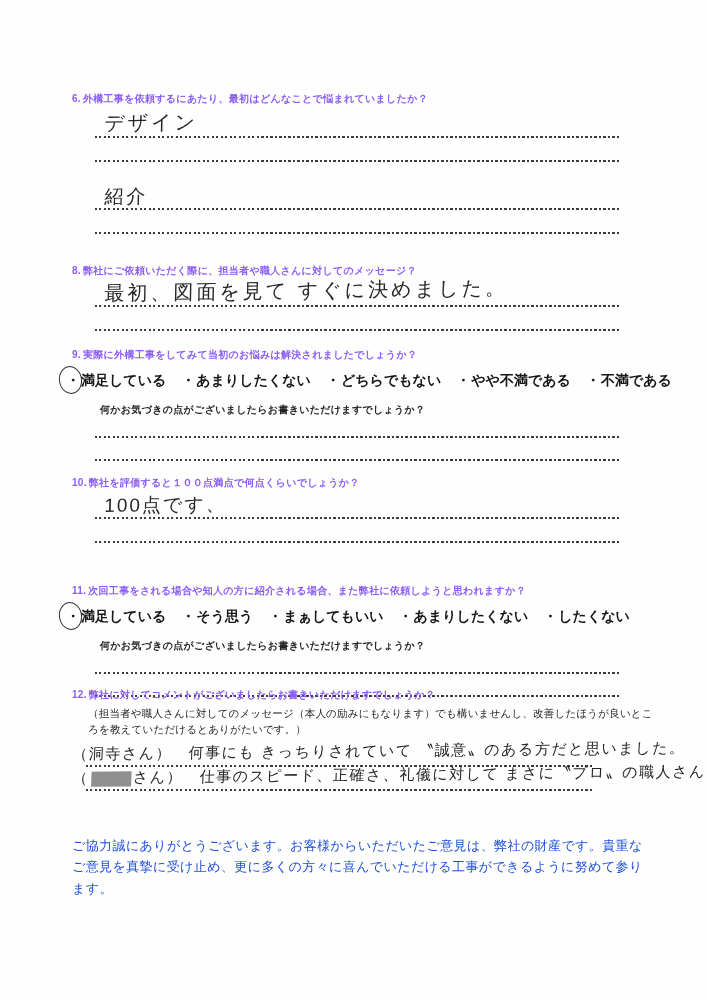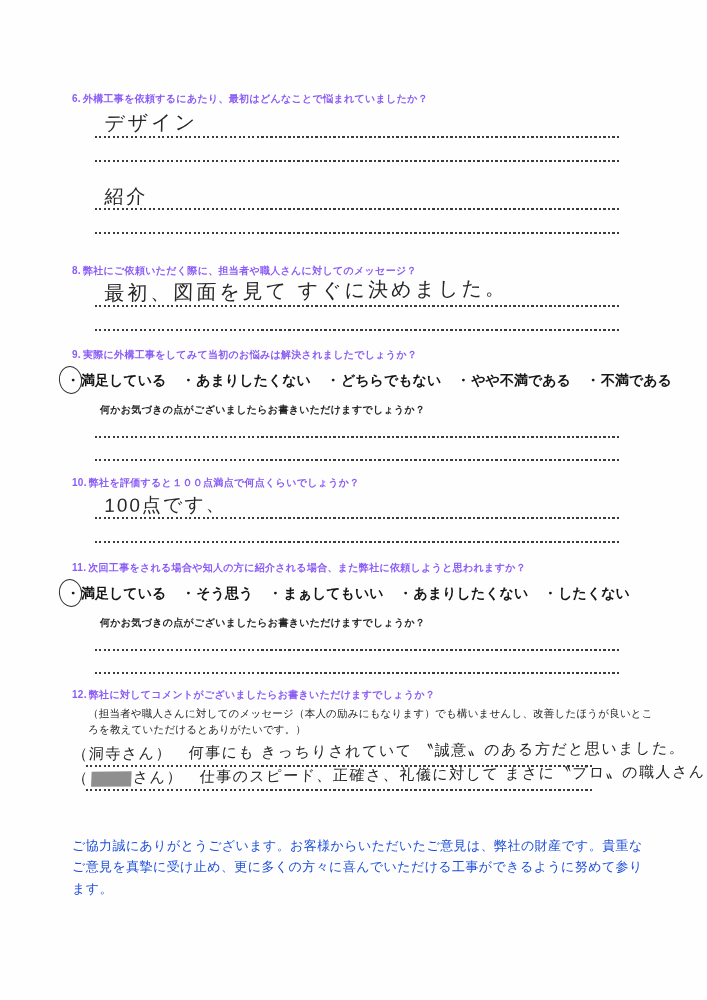--- a/index.html
+++ b/index.html
@@ -133,21 +133,21 @@
     <div class="dotline" style="margin-top:21px;"></div>
   </div>
 
   <div class="block" style="top:476px;">
     <div class="question"><span class="qnum">10.</span><span>弊社を評価すると１００点満点で何点くらいでしょうか？</span></div>
     <div class="hw hw-indent" style="margin-top:3px; font-size:19px; letter-spacing:2px;">100点です、</div>
     <div class="dotline" style="margin-top:-2px;"></div>
     <div class="dotline" style="margin-top:22px;"></div>
   </div>
 
-  <div class="block" style="top:561px;">
+  <div class="block" style="top:584px;">
     <div class="question"><span class="qnum">11.</span><span>次回工事をされる場合や知人の方に紹介される場合、また弊社に依頼しようと思われますか？</span></div>
     <div class="options" style="margin-top:10px;">
       <span class="option selected">
           <span class="bullet">・</span>
           <span>満足している</span>
         </span>
       <span class="option">
           <span class="bullet">・</span>
           <span>そう思う</span>
         </span>

